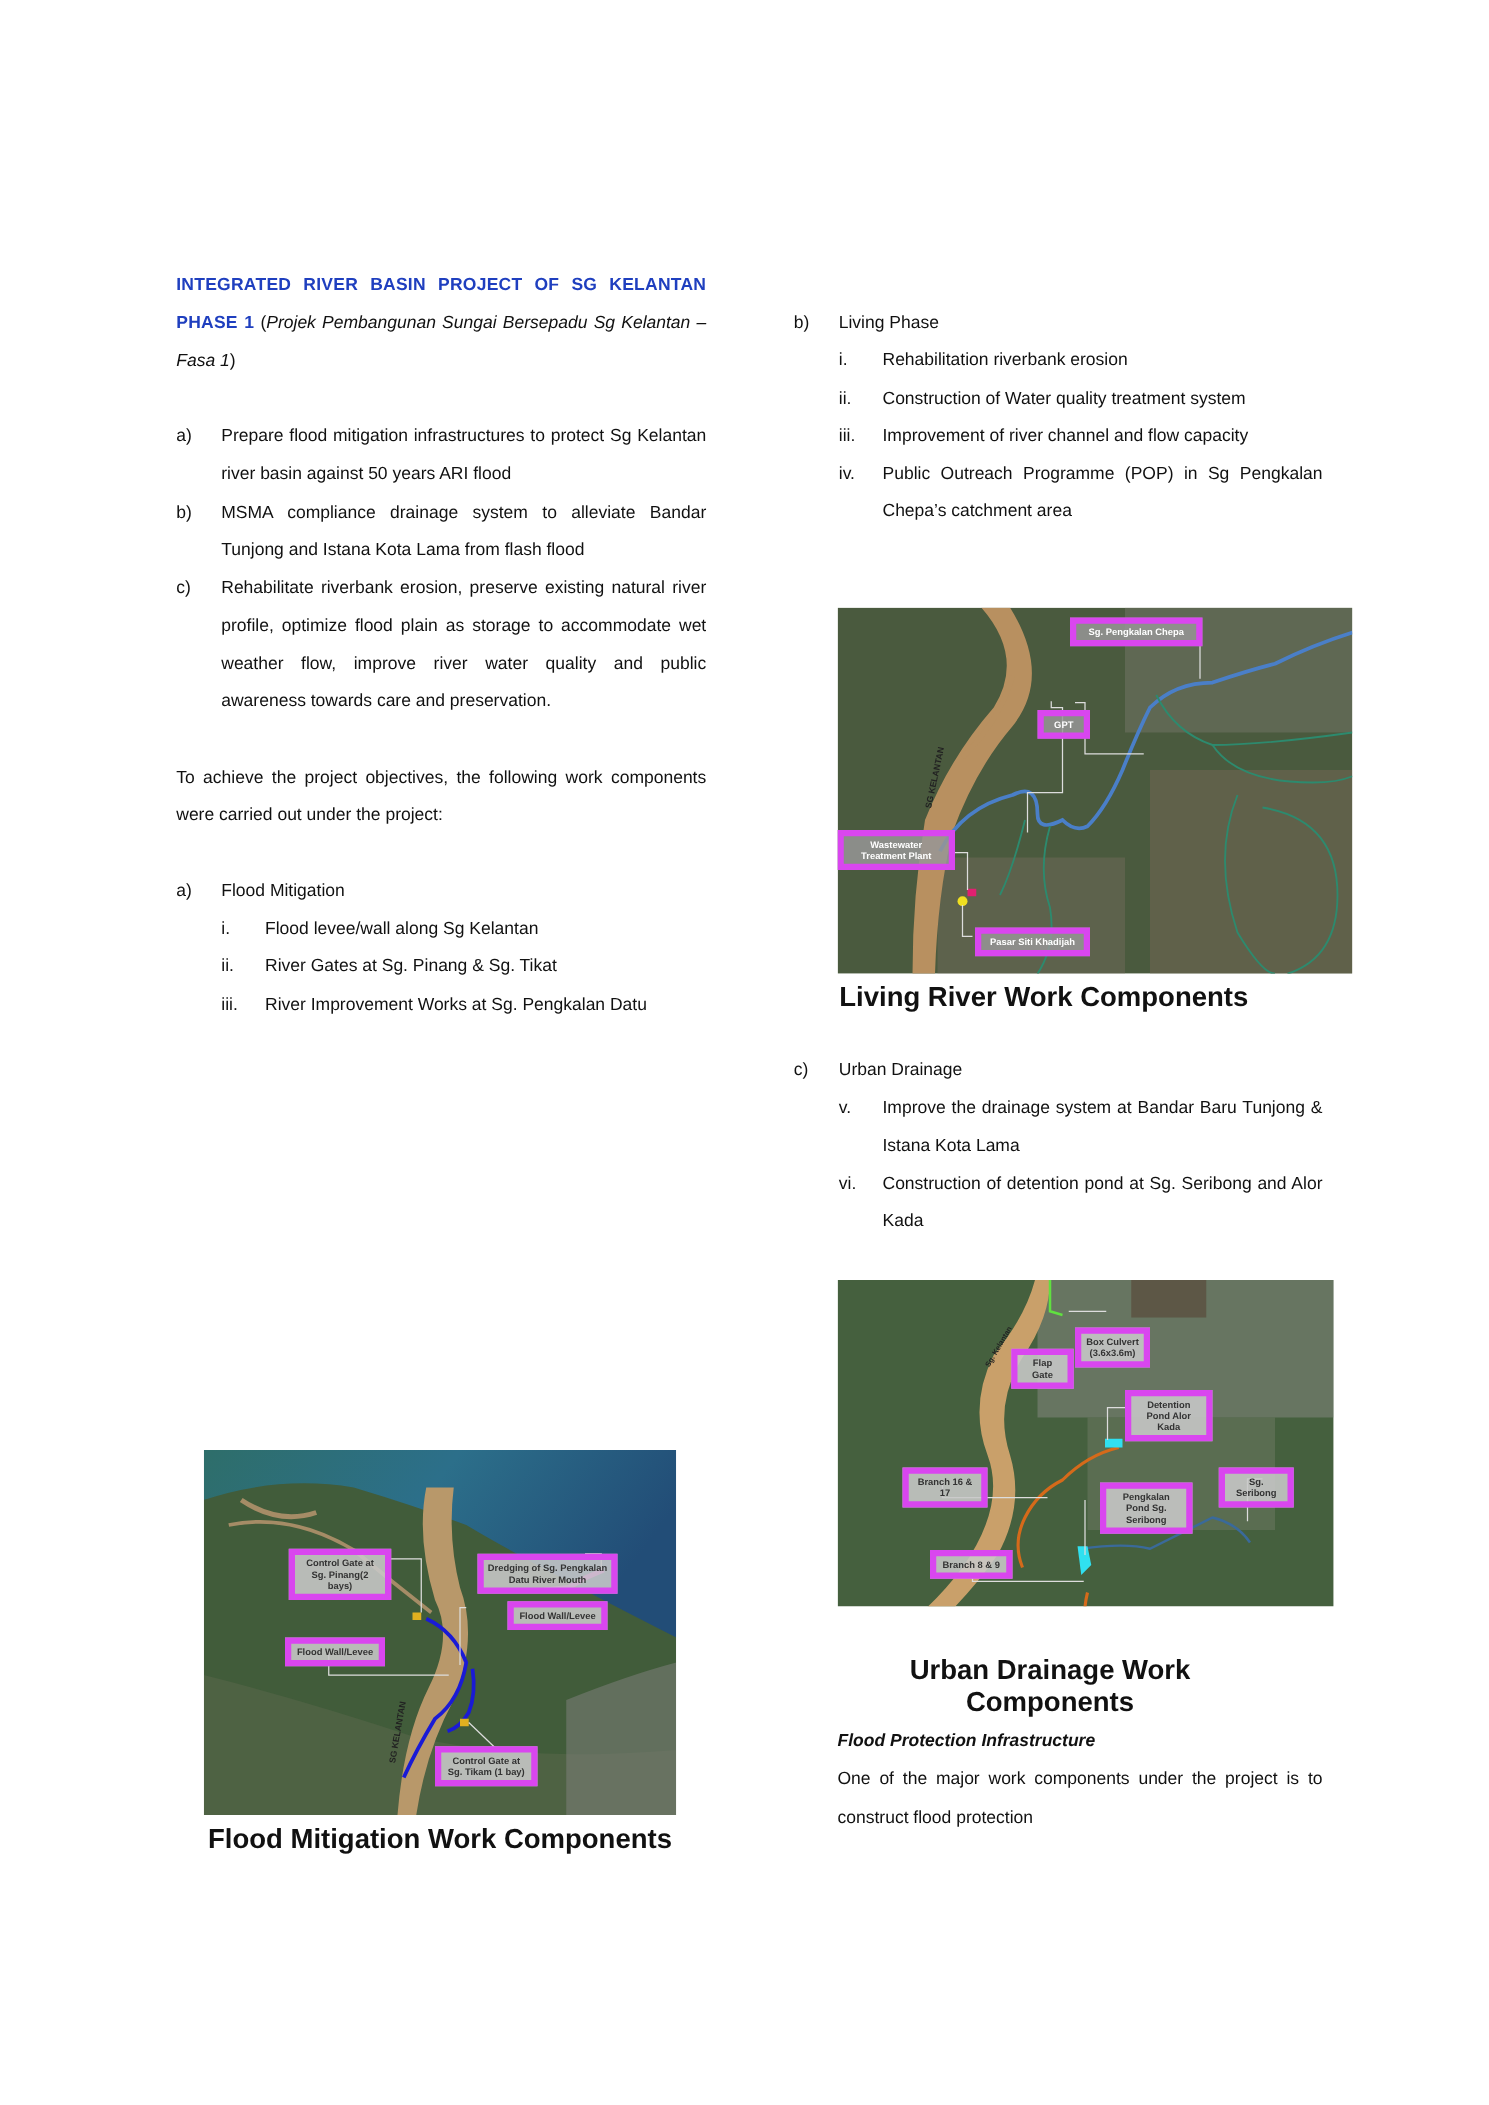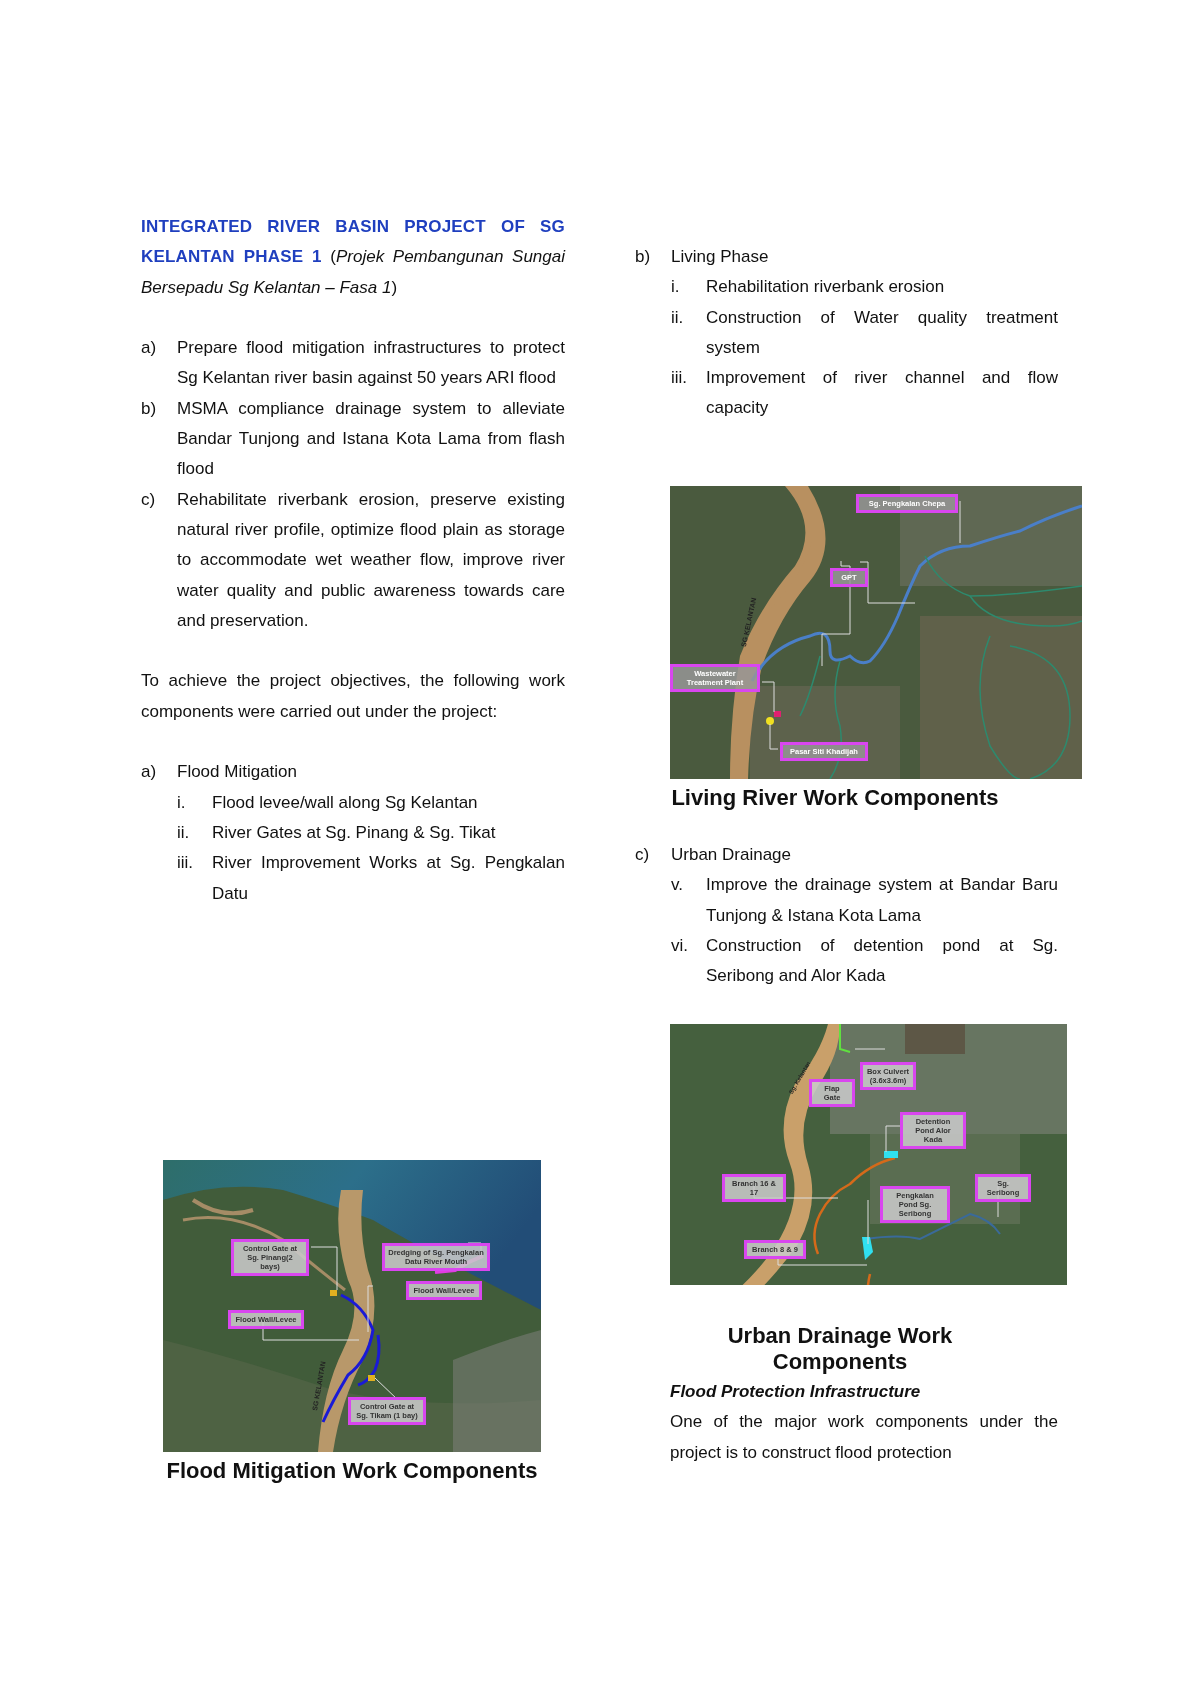--- a/index.html
+++ b/index.html
@@ -1,35 +1,35 @@
 <!DOCTYPE html>
 <html><head>
 <meta charset="utf-8">
 <style>
   html,body{margin:0;padding:0;background:#fff;}
   body{width:1191px;height:1684px;position:relative;overflow:hidden;
        font-family:"Liberation Sans",sans-serif;color:#111;}
-  .col{position:absolute;font-size:17px;line-height:30.3px;}
+  .col{position:absolute;font-size:14px;line-height:30.3px;}
   .left{left:141px;top:212px;width:424px;}
   .right{left:635px;top:242px;width:423px;}
   .title-blue{color:#1f3fbf;font-weight:bold;letter-spacing:0.2px;}
   .just{text-align:justify;}
   .i{font-style:italic;}
   .bi{font-weight:bold;font-style:italic;}
   .para{margin:0;}
   .gap{height:30.3px;}
   .li{display:flex;}
   .li .mk{flex:0 0 36px;}
   .li .tx{flex:1;text-align:justify;}
   .sub{display:flex;margin-left:36px;}
   .sub .mk{flex:0 0 35px;}
   .sub .tx{flex:1;text-align:justify;}
   .map{position:absolute;overflow:hidden;}
   .cap{position:absolute;font-weight:bold;font-size:22px;text-align:center;}
-  .lbl{position:absolute;background:rgba(200,200,200,0.88);border:3px solid #d946ef;
+  .lbl{position:absolute;background:rgba(200,200,200,0.88);border:5px solid #d946ef;
        font-size:7.5px;line-height:9px;color:#333;text-align:center;padding:2px 3px;font-weight:bold;}
   .lbl.dark{background:rgba(150,150,150,0.85);color:#fff;}
 </style>
 </head>
 <body>
 
 <div class="col left">
   <p class="para just"><span class="title-blue">INTEGRATED RIVER BASIN PROJECT OF SG KELANTAN PHASE 1</span><span> (</span><span class="i">Projek Pembangunan Sungai Bersepadu Sg Kelantan – Fasa 1</span><span>)</span></p>
   <div class="gap"></div>
 
@@ -115,20 +115,24 @@
       <span class="tx">Rehabilitation riverbank erosion</span>
     </div>
   <div class="sub">
       <span class="mk">ii.</span>
       <span class="tx">Construction of Water quality treatment system</span>
     </div>
   <div class="sub">
       <span class="mk">iii.</span>
       <span class="tx">Improvement of river channel and flow capacity</span>
     </div>
+  <div class="sub">
+      <span class="mk">iv.</span>
+      <span class="tx">Public Outreach Programme (POP) in Sg Pengkalan Chepa’s catchment area</span>
+    </div>
 </div>
 
 <div class="map" style="left:670px;top:486px;width:412px;height:293px;">
   <svg width="412" height="293" viewBox="0 0 412 293">
     <rect width="412" height="293" fill="#4a5a3e"></rect>
     <rect x="230" y="0" width="182" height="100" fill="#7a7a6c" opacity="0.45"></rect>
     <rect x="250" y="130" width="162" height="163" fill="#7d6a58" opacity="0.45"></rect>
     <rect x="80" y="200" width="150" height="93" fill="#7a6e62" opacity="0.4"></rect>
     <path d="M115 0 Q150 40 125 80 Q90 120 70 170 Q60 230 60 293 L78 293 Q80 230 92 180 Q110 130 140 95 Q172 55 138 0 Z" fill="#b89060"></path>
     <path d="M140 55 Q130 90 100 120" stroke="#b89060" stroke-width="4" fill="none"></path>

